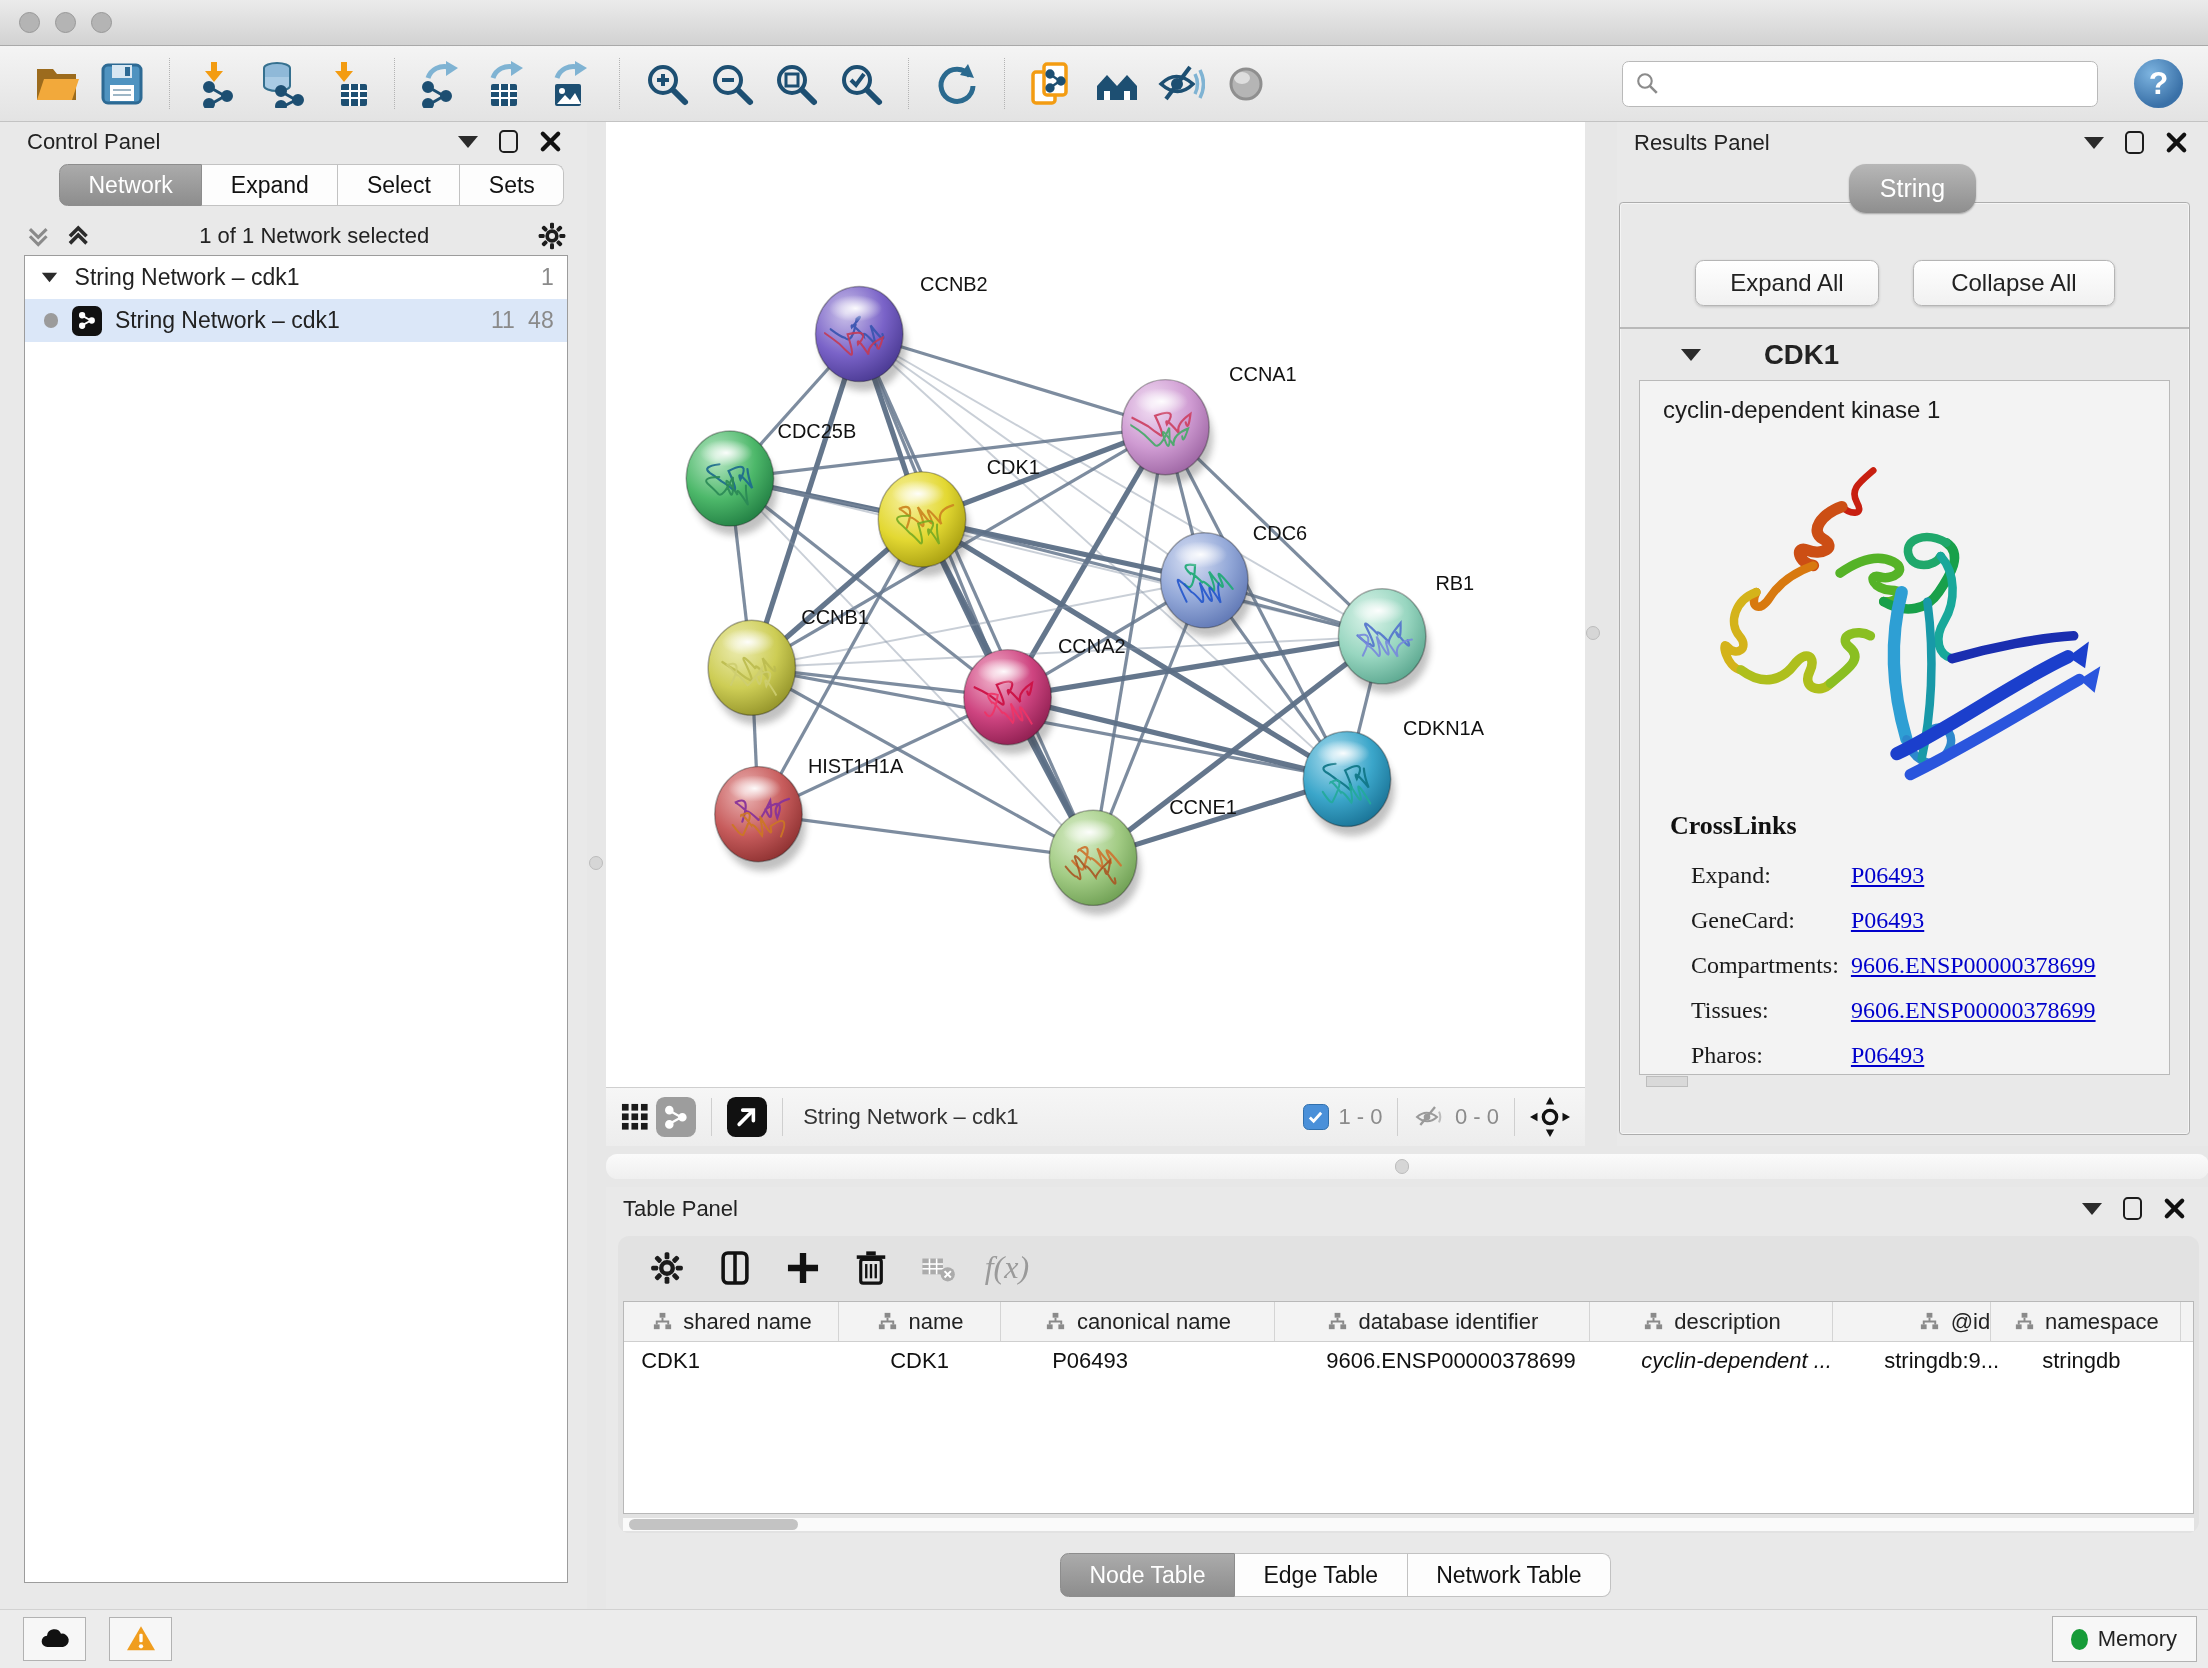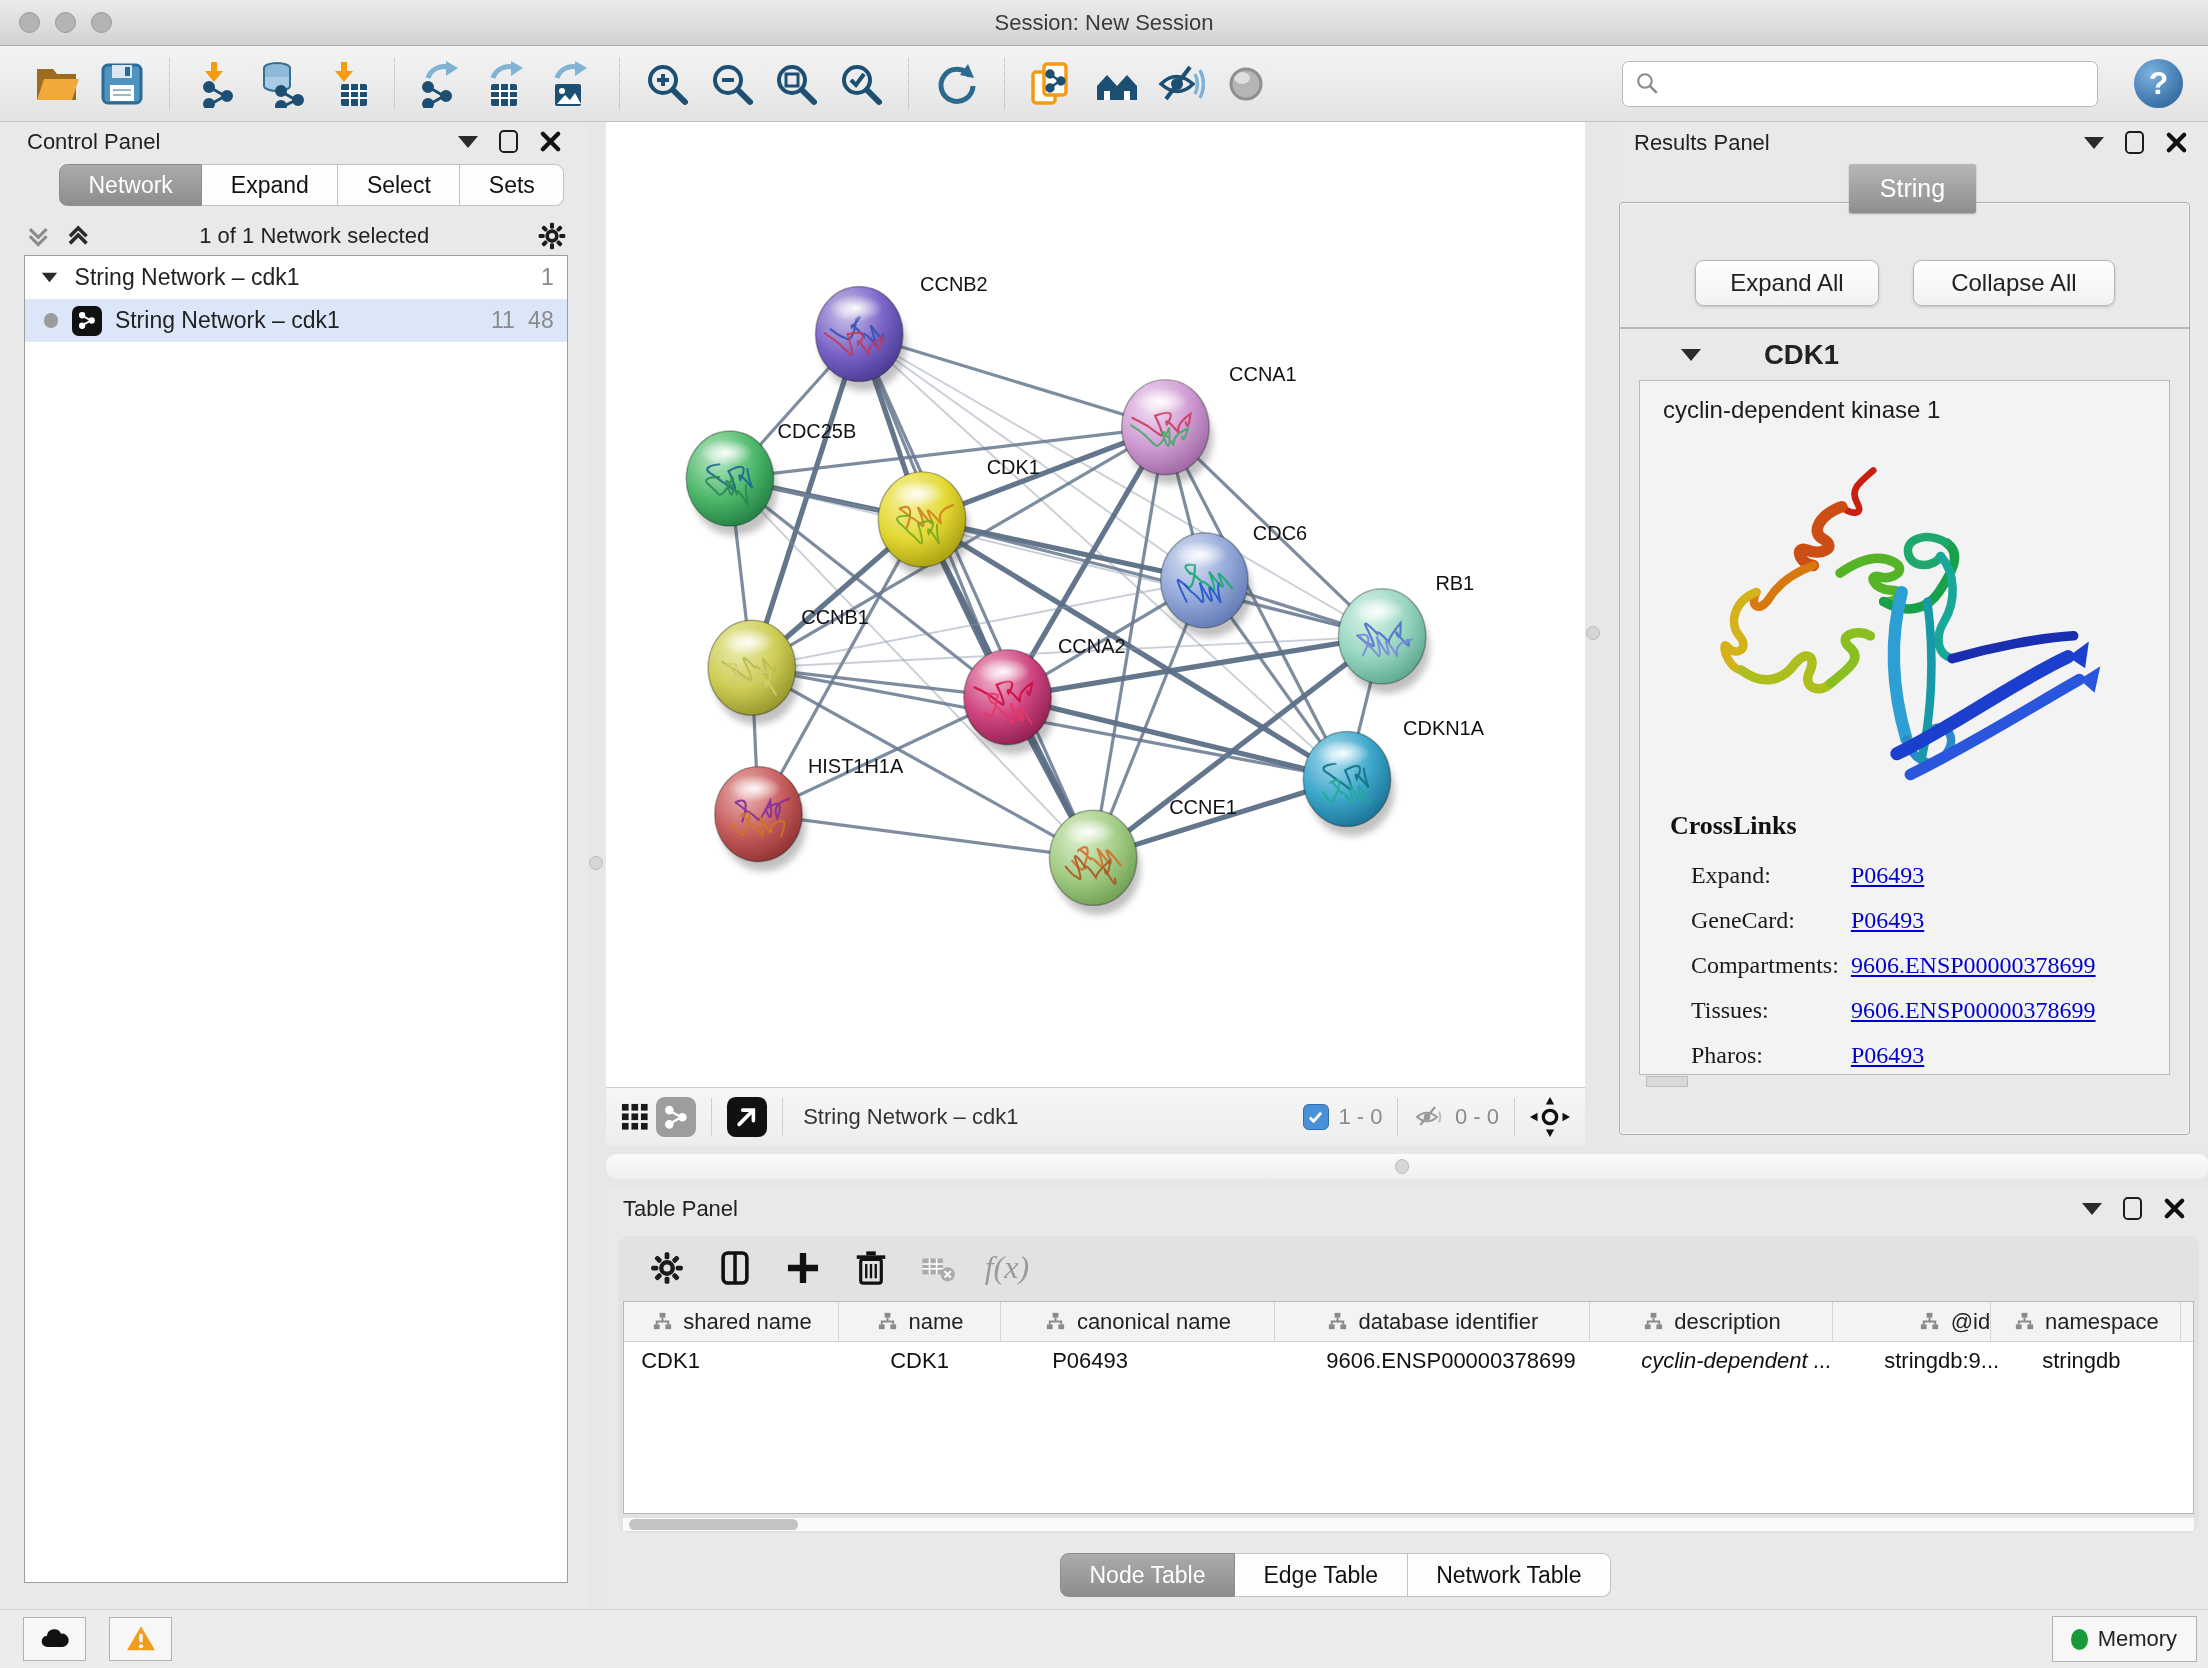--- a/index.html
+++ b/index.html
@@ -80,21 +80,21 @@
 
   
   .hsplit { position:absolute; left:606px; top:1146px; width:1603px; height:41px; background:#e7e7e7;
     display:flex; align-items:center; }
   .hsplit .bar { position:absolute; left:0; top:7.6px; width:100%; height:25px; background:linear-gradient(#fbfbfb,#efefef); border-radius:11.4px; }
   .hsplit .knob { position:absolute; left:789px; top:13.3px; }
 
   
   .results { position:absolute; left:1617px; top:122px; width:592px; height:1024px; background:#e9e9e9; }
   .results .phead { padding:7.6px 21px 0 17px; }
-  .rtab { position:absolute; left:232px; top:42px; width:127px; height:49px; border-radius:2px;
+  .rtab { position:absolute; left:232px; top:42px; width:127px; height:49px; border-radius:17px;
     background:linear-gradient(#b7b7b7,#8e8e8e); color:#fff; font-size:25px;
     display:flex; align-items:center; justify-content:center; z-index:3; box-shadow:0 1px 1.9px rgba(0,0,0,.3); }
   .rbox { position:absolute; left:1.9px; top:80px; width:571px; height:933px;
     background:#e9e9e9; border:1.9px solid #adadad; border-radius:3.8px; box-shadow:inset 0 0 0 1px #f5f5f5; }
   .rbtns { height:126px; border-bottom:2.9px double #b9b9b9; position:relative; }
   .btn { position:absolute; height:46px; background:linear-gradient(#ffffff,#f1f1f1); border:1px solid #b5b5b5;
     border-radius:8.6px; font-size:24px; display:flex; align-items:center; justify-content:center; box-shadow:0 1px 2.9px rgba(0,0,0,.18); }
   .gene-head { height:51px; display:flex; align-items:center; padding-left:61px; }
   .gene-head .nm { font-size:27.6px; font-weight:bold; margin-left:63px; }
   .gene-card { margin:0 19px; background:#f3f3f3; border:1px solid #b9b9b9; height:695px; position:relative; }
@@ -139,21 +139,20 @@
 
   .netlabel { font-size:21px; fill:#111; }
 </style>
 </head>
 <body>
 
 <div class="titlebar">
   <div class="tlight"></div>
   <div class="tlight"></div>
   <div class="tlight"></div>
-  <div class="wintitle">Session: New Session</div>
 </div>
 
 <div class="toolbar">
   <div class="tbtn">
     <svg viewBox="0 0 48 48">
         <path fill="#9c6b1d" d="M4 9h16l4 5h19v26H4z"></path>
         <path fill="#f2a93b" d="M11 19h35l-7 21H4z"></path>
       </svg>
   </div>
   <div class="tbtn">

